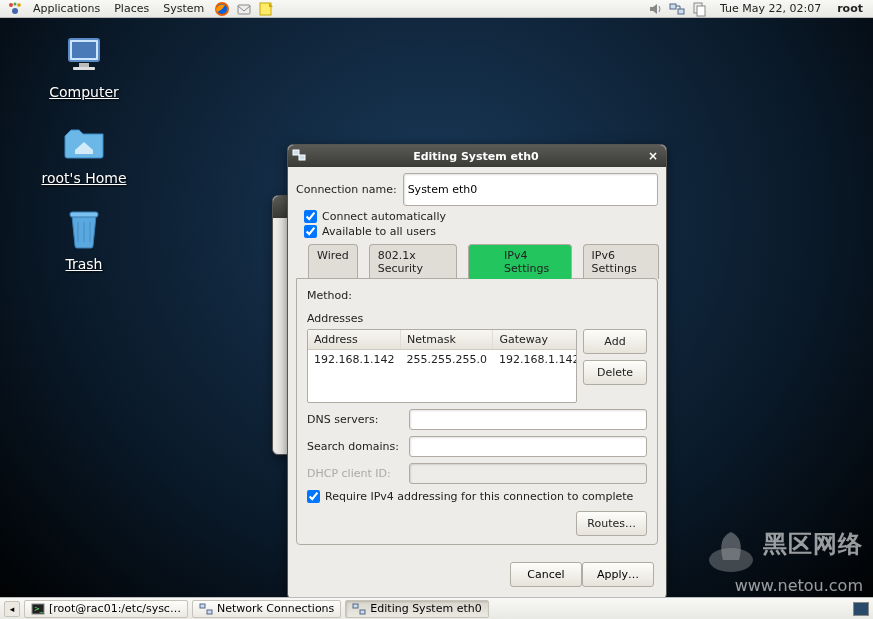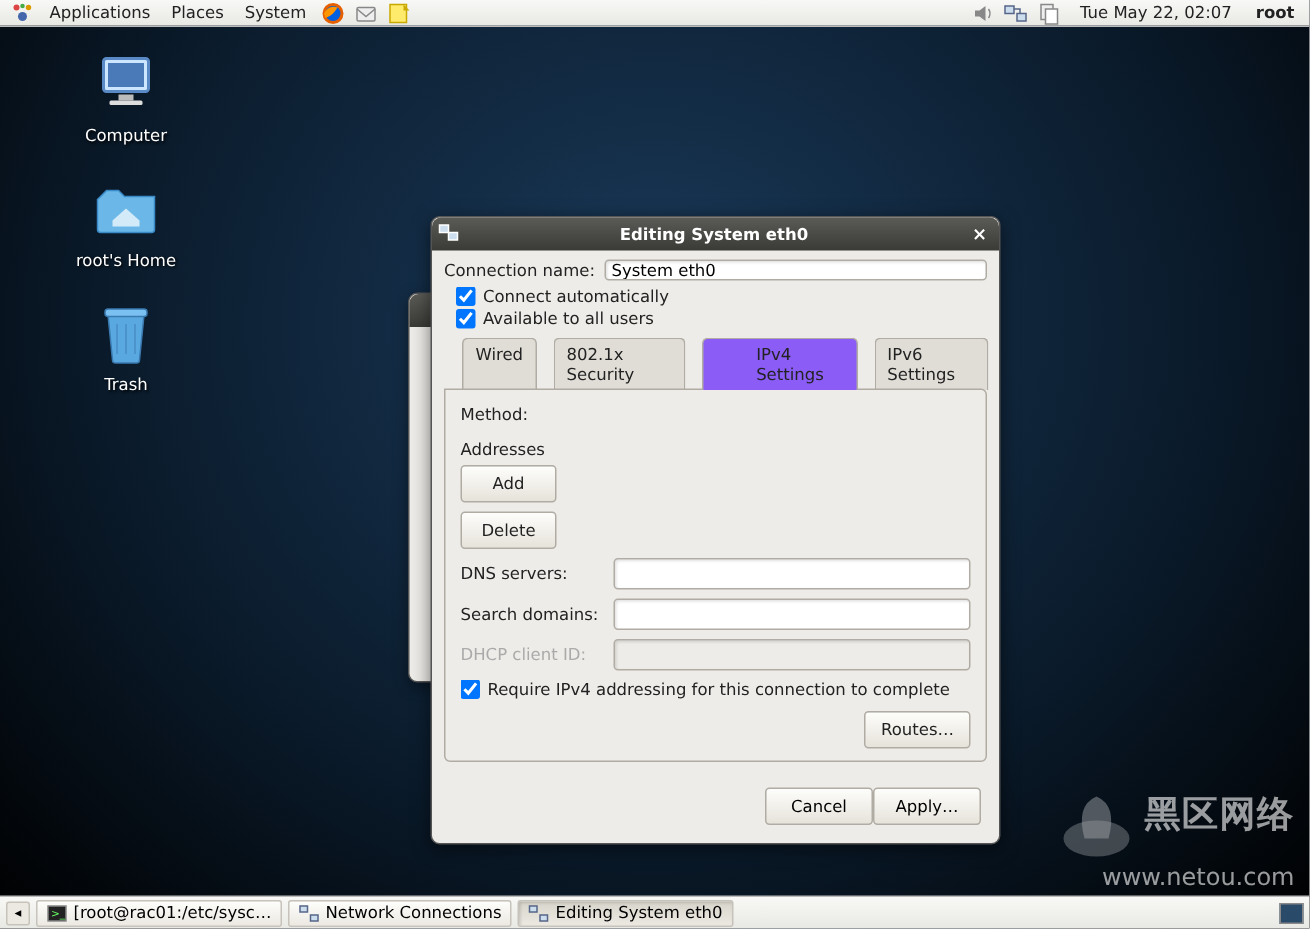--- a/index.html
+++ b/index.html
@@ -8,40 +8,40 @@
 
 .top-panel { height: 18px; background: linear-gradient(#f8f8f6, #e8e8e4); border-bottom: 1px solid #bbb; display: flex; align-items: center; font-size: 11px; color: #222; padding: 0 4px; }
 .top-panel .menu-item { padding: 2px 7px; cursor: pointer; }
 .panel-icon { width: 16px; height: 16px; margin: 0 3px; display: inline-flex; align-items: center; justify-content: center; }
 .spacer { flex: 1; }
 .clock { padding: 2px 10px; }
 .user { font-weight: bold; padding: 2px 6px; }
 
 
 .desktop-icons { position: absolute; top: 32px; left: 40px; }
-.d-icon { width: 88px; text-align: center; margin-bottom: 18px; color: #fff; font-size: 11px; text-shadow: 1px 1px 2px #000; }
+.d-icon { width: 88px; text-align: center; margin-bottom: 18px; color: #fff; font-size: 14px; text-shadow: 1px 1px 2px #000; text-decoration: underline; }
 .d-icon .glyph { width: 48px; height: 48px; margin: 0 auto 4px; display: flex; align-items: center; justify-content: center; }
 
 
 .dialog { position: absolute; top: 144px; left: 287px; width: 380px; background: #eeece8; border: 1px solid #555; border-radius: 6px; box-shadow: 0 3px 12px rgba(0,0,0,.5); }
 .titlebar { height: 22px; background: linear-gradient(#5a5a56, #3a3a36); color: #fff; font-size: 11px; font-weight: bold; display: flex; align-items: center; padding: 0 4px; border-radius: 6px 6px 0 0; }
 .titlebar .title { flex: 1; text-align: center; }
 .titlebar .close { cursor: pointer; padding: 0 4px; font-size: 12px; }
 .titlebar .wicon { width: 16px; height: 16px; }
 
 .dialog-body { padding: 6px 8px; font-size: 11px; color: #222; }
 .row { display: flex; align-items: center; margin-bottom: 4px; gap: 6px; }
 .row label { white-space: nowrap; }
-.row input[type=text] { flex: 1; height: 14px; border: 1px solid #b0aca4; border-radius: 3px; background: #fff; padding: 0 4px; font-size: 11px; box-shadow: inset 1px 1px 2px rgba(0,0,0,.12); }
+.row input[type=text] { flex: 1; height: 33px; border: 1px solid #b0aca4; border-radius: 3px; background: #fff; padding: 0 4px; font-size: 11px; box-shadow: inset 1px 1px 2px rgba(0,0,0,.12); }
 .chk { display: flex; align-items: center; gap: 5px; margin-bottom: 2px; padding-left: 8px; }
 .chk input { width: 13px; height: 13px; }
 
 .tabs { display: flex; margin-top: 6px; font-size: 11px; }
 .tab { padding: 4px 8px; border: 1px solid #b0aca4; border-bottom: none; background: #e0ddd6; border-radius: 4px 4px 0 0; margin-right: -1px; cursor: pointer; margin-left: 12px; }
-.tab.active { background: #8b5cf6; position: relative; z-index: 2; padding-left: 35px; }
+.tab.active { background: #22c55e; position: relative; z-index: 2; padding-left: 35px; }
 .tab-panel { border: 1px solid #b0aca4; border-radius: 0 4px 4px 4px; padding: 10px 10px 8px; background: #eeece8; position: relative; top: -1px; }
 
 .method-row select, .combo { flex: 1; height: 23px; border: 1px solid #b0aca4; border-radius: 3px; background: linear-gradient(#fdfdfb,#ece9e2); font-size: 11px; padding: 0 4px; display: flex; align-items: center; justify-content: space-between; }
 .combo .arrow { font-size: 10px; color: #555; }
 
 .section-title { font-weight: normal; margin: 10px 0 4px; }
 .addr-table-wrap { display: flex; gap: 6px; }
 .addr-table { flex: 1; border: 1px solid #b0aca4; background: #fff; height: 74px; border-radius: 2px; overflow: hidden; }
 .addr-table table { width: 100%; border-collapse: collapse; font-size: 11px; }
 .addr-table th { text-align: left; padding: 3px 6px; background: linear-gradient(#f7f6f2,#e6e3da); border-bottom: 1px solid #cfcbc2; border-right: 1px solid #e0ddd6; font-weight: normal; }
@@ -205,20 +205,38 @@
       <div class="tab">IPv6 Settings</div>
     </div>
 
     <div class="tab-panel">
       <div class="row method-row">
         <label>Method:</label>
       </div>
 
       <div class="section-title">Addresses</div>
       <div class="addr-table-wrap">
+        <div class="addr-table">
+          <table>
+            <thead>
+                <tr>
+              <th>Address</th>
+              <th>Netmask</th>
+              <th>Gateway</th>
+            </tr>
+              </thead>
+            <tbody>
+              <tr>
+                <td>192.168.1.142</td>
+                <td>255.255.255.0</td>
+                <td>192.168.1.142</td>
+              </tr>
+            </tbody>
+          </table>
+        </div>
         <div class="btn-col">
           <div class="btn">Add</div>
           <div class="btn">Delete</div>
         </div>
       </div>
 
       <div class="field-row">
         <label>DNS servers:</label>
         <input type="text" value="" style="">
       </div>

